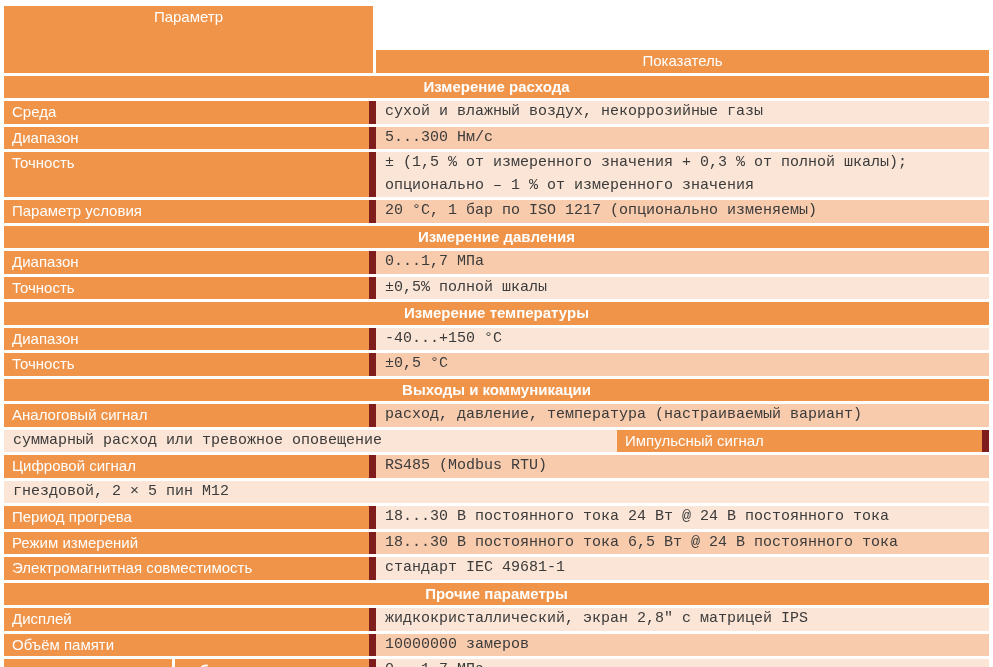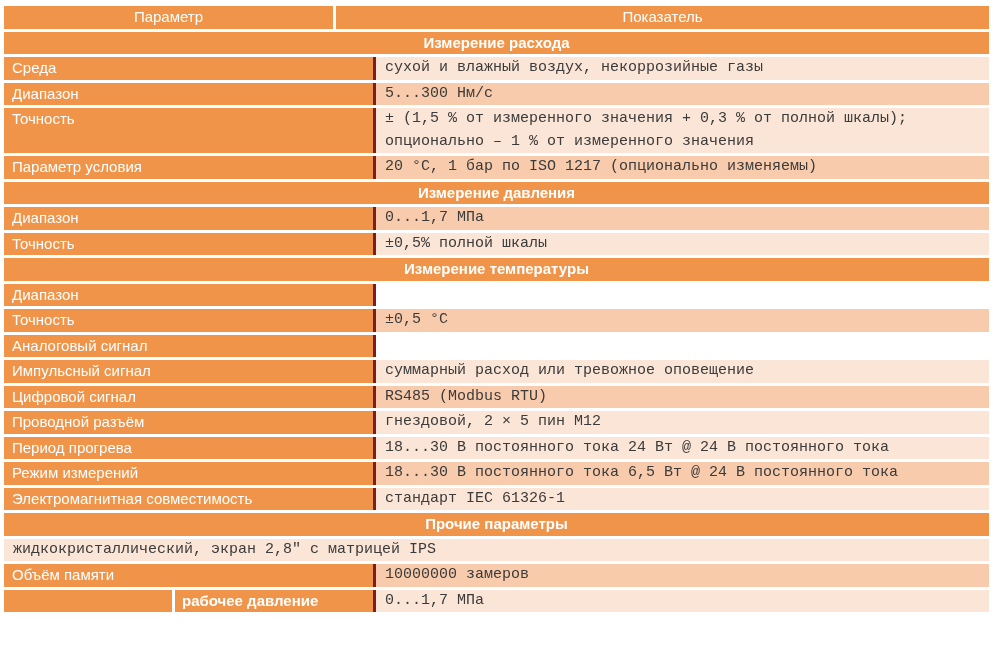--- a/index.html
+++ b/index.html
@@ -26,45 +26,46 @@
   .cell {
     box-sizing: border-box;
   }
   
   .head-row .cell {
     background: var(--orange);
     color: #ffffff;
     text-align: center;
   }
   .param-col {
-    width: 332px;
+    width: 372px;
     border-right: 3px solid #ffffff;
     flex: 0 0 auto;
   }
   .value-col {
     flex: 1 1 auto;
+    margin-top: 44px;
   }
   
   .section-row {
     background: var(--orange);
   }
   .section-title {
     width: 100%;
     text-align: center;
     color: #ffffff;
     font-weight: bold;
   }
   
   .param-cell {
     width: 372px;
     flex: 0 0 auto;
     background: var(--orange);
     color: #ffffff;
     padding: 0 8px;
-    border-right: 3px solid #7f1d1d;
+    border-right: 7px solid #7f1d1d;
   }
   .value-cell {
     flex: 1 1 auto;
     color: var(--text-dark);
     padding: 0 9px;
     white-space: pre-line;
     font-family: Liberation Mono, monospace;
   }
   .shade-light { background: var(--peach-light); }
   .shade-dark  { background: var(--peach-dark); }
@@ -122,56 +123,61 @@
       </div>
       <div class="row">
         <div class="cell param-cell">Точность</div>
         <div class="cell value-cell shade-light">±0,5% полной шкалы</div>
       </div>
       <div class="row section-row">
         <div class="cell section-title">Измерение температуры</div>
       </div>
       <div class="row">
         <div class="cell param-cell">Диапазон</div>
+        <div class="cell value-cell shade-light">-40...+150 °C</div>
       </div>
       <div class="row">
         <div class="cell param-cell">Точность</div>
         <div class="cell value-cell shade-dark">±0,5 °C</div>
       </div>
+      <div class="row section-row">
+        <div class="cell section-title">Выходы и коммуникации</div>
+      </div>
       <div class="row">
         <div class="cell param-cell">Аналоговый сигнал</div>
+        <div class="cell value-cell shade-dark">расход, давление, температура (настраиваемый вариант)</div>
       </div>
       <div class="row">
+        <div class="cell value-cell shade-light">суммарный расход или тревожное оповещение</div>
         <div class="cell param-cell">Импульсный сигнал</div>
-        <div class="cell value-cell shade-light">суммарный расход или тревожное оповещение</div>
       </div>
       <div class="row">
         <div class="cell param-cell">Цифровой сигнал</div>
         <div class="cell value-cell shade-dark">RS485 (Modbus RTU)</div>
       </div>
       <div class="row">
-        <div class="cell param-cell">Проводной разъём</div>
         <div class="cell value-cell shade-light">гнездовой, 2 × 5 пин М12</div>
       </div>
       <div class="row">
         <div class="cell param-cell">Период прогрева</div>
         <div class="cell value-cell shade-light">18...30 В постоянного тока 24 Вт @ 24 В постоянного тока</div>
       </div>
       <div class="row">
         <div class="cell param-cell">Режим измерений</div>
         <div class="cell value-cell shade-dark">18...30 В постоянного тока 6,5 Вт @ 24 В постоянного тока</div>
       </div>
       <div class="row">
         <div class="cell param-cell">Электромагнитная совместимость</div>
-        <div class="cell value-cell shade-light">стандарт IEC 61326-1</div>
+        <div class="cell value-cell shade-light">стандарт IEC 49681-1</div>
       </div>
       <div class="row section-row">
         <div class="cell section-title">Прочие параметры</div>
       </div>
       <div class="row">
+        <div class="cell param-cell">Дисплей</div>
         <div class="cell value-cell shade-light">жидкокристаллический, экран 2,8" с матрицей IPS</div>
       </div>
       <div class="row">
         <div class="cell param-cell">Объём памяти</div>
         <div class="cell value-cell shade-dark">10000000 замеров</div>
       </div>
       <div class="row">
         <div class="cell param-cell split">
           <div class="split-spacer"></div>
           <div class="split-sub">рабочее давление</div>

